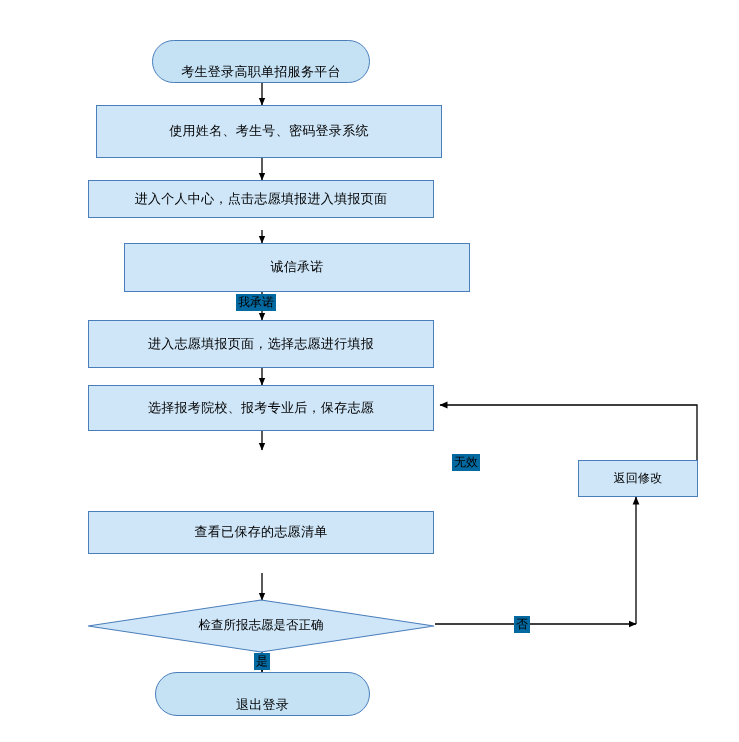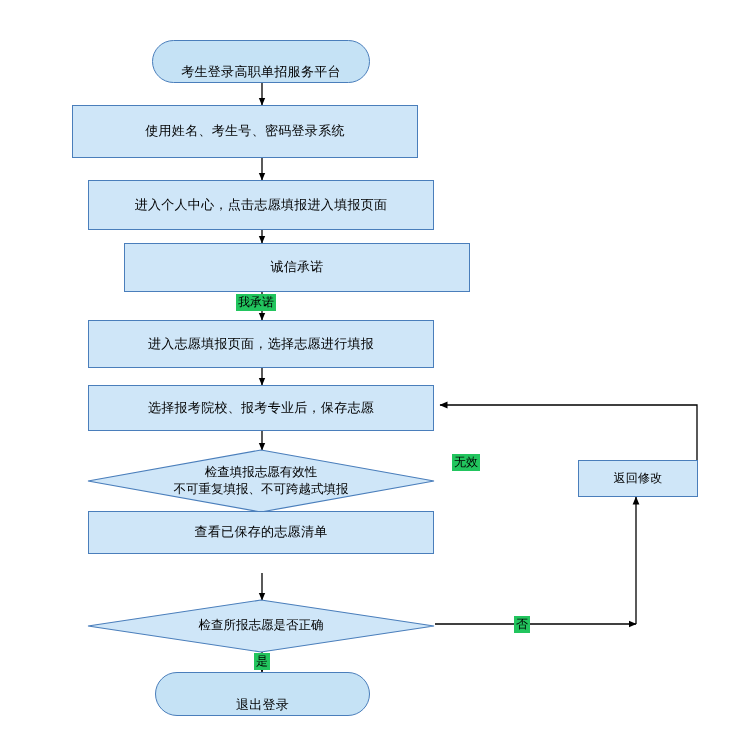--- a/index.html
+++ b/index.html
@@ -65,21 +65,21 @@
     text-align: center;
     font-size: 12.5px;
     line-height: 1.4;
     color: #000;
     pointer-events: none;
   }
   .edge-label {
     position: absolute;
     font-size: 12px;
     color: #000;
-    background: #22c55e;
+    background: #0369a1;
     padding: 0 2px;
     white-space: nowrap;
   }
   #arrows {
     position: absolute;
     left: 0;
     top: 0;
     width: 739px;
     height: 742px;
   }
@@ -112,53 +112,42 @@
     <g stroke="#000000" stroke-width="1.3" fill="none">
       <path d="M636,624 L636,497" marker-end="url(#ah)"></path>
       <path d="M697,460 L697,405 L440,405" marker-end="url(#ah)"></path>
     </g>
   </svg>
 
   <div class="node terminator" style="left:152px; top:40px; width:218px; height:43px;">
     <span>考生登录高职单招服务平台</span>
   </div>
 
-  <div class="node process" style="left:72px; top:105px; width:346px; height:53px;">
+  <div class="node process" style="left:96px; top:105px; width:346px; height:53px;">
     <span>使用姓名、考生号、密码登录系统</span>
   </div>
 
-  <div class="node process" style="left:88px; top:180px; width:346px; height:50px;">
+  <div class="node process" style="left:88px; top:180px; width:346px; height:38px;">
     <span>进入个人中心，点击志愿填报进入填报页面</span>
   </div>
 
   <div class="node process" style="left:88px; top:243px; width:346px; height:49px;margin-left:36px;">
     <span>诚信承诺</span>
   </div>
 
   <div class="edge-label" style="left:236px; top:294px;">我承诺</div>
 
   <div class="node process" style="left:88px; top:320px; width:346px; height:48px;">
     <span>进入志愿填报页面，选择志愿进行填报</span>
   </div>
 
   <div class="node process" style="left:88px; top:385px; width:346px; height:46px;">
     <span>选择报考院校、报考专业后，保存志愿</span>
   </div>
 
-  <div class="decision-wrap" style="left:88px; top:450px; width:346px; height:62px;">
-    <svg width="346" height="62" viewBox="0 0 346 62">
-      <polygon points="173,0 346,31 173,62 0,31" fill="#cfe6f8" stroke="#4a7ebb" stroke-width="1.2"></polygon>
-    </svg>
-    <div class="decision-label">
-      <div>
-        <div>检查填报志愿有效性</div>
-        <div>不可重复填报、不可跨越式填报</div>
-      </div>
-    </div>
-  </div>
 
   <div class="edge-label" style="left:452px; top:454px;">无效</div>
 
   <div class="edge-label" style="left:240px; top:512px;">有效</div>
 
   <div class="node process" style="left:88px; top:511px; width:346px; height:43px;">
     <span>查看已保存的志愿清单</span>
   </div>
 
   <div class="decision-wrap" style="left:88px; top:600px; width:346px; height:52px;">

